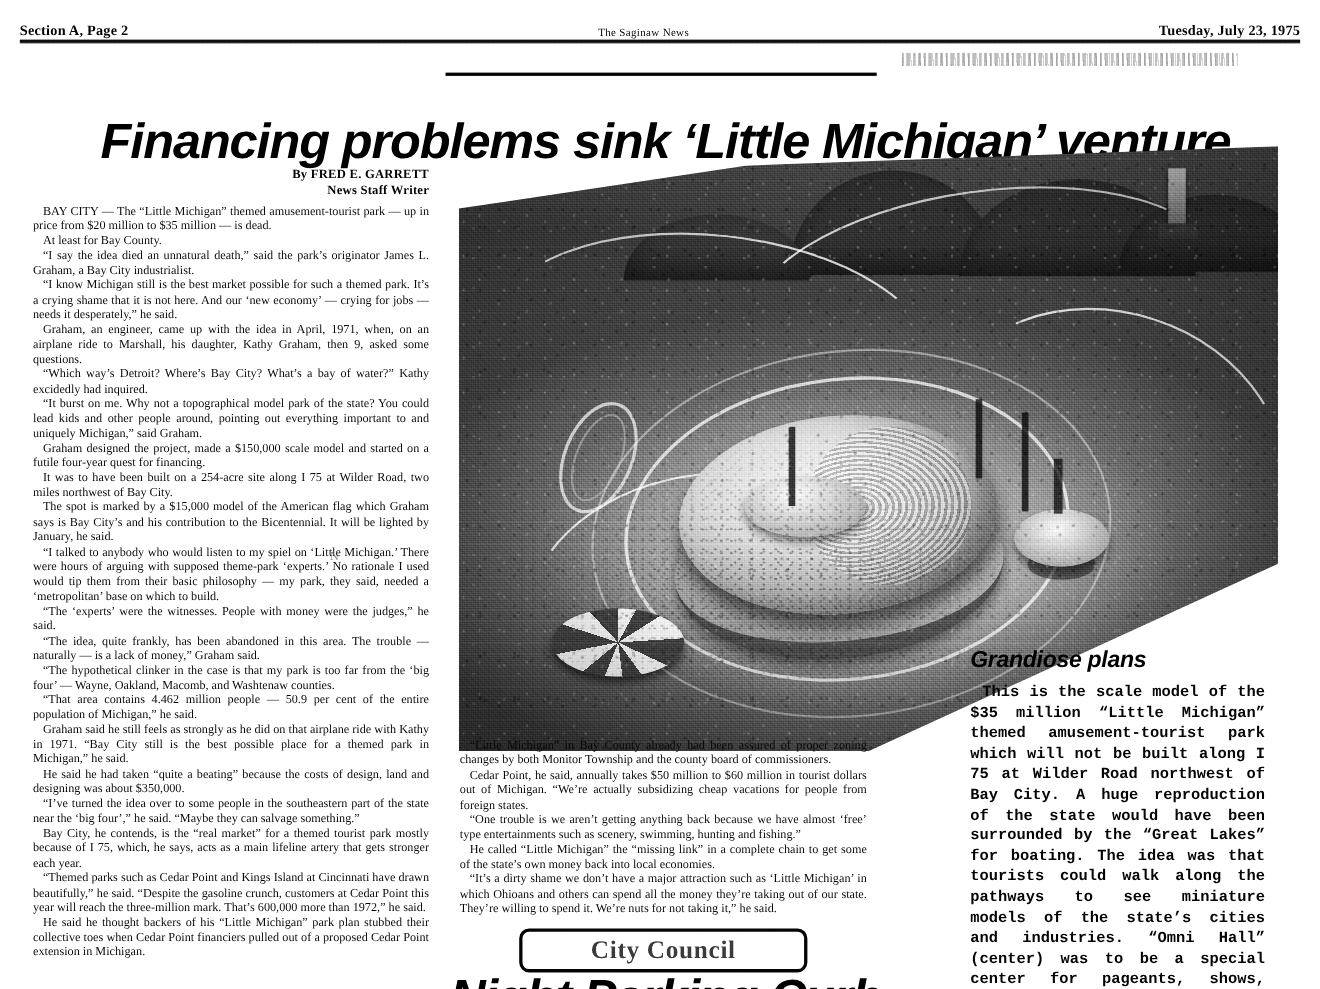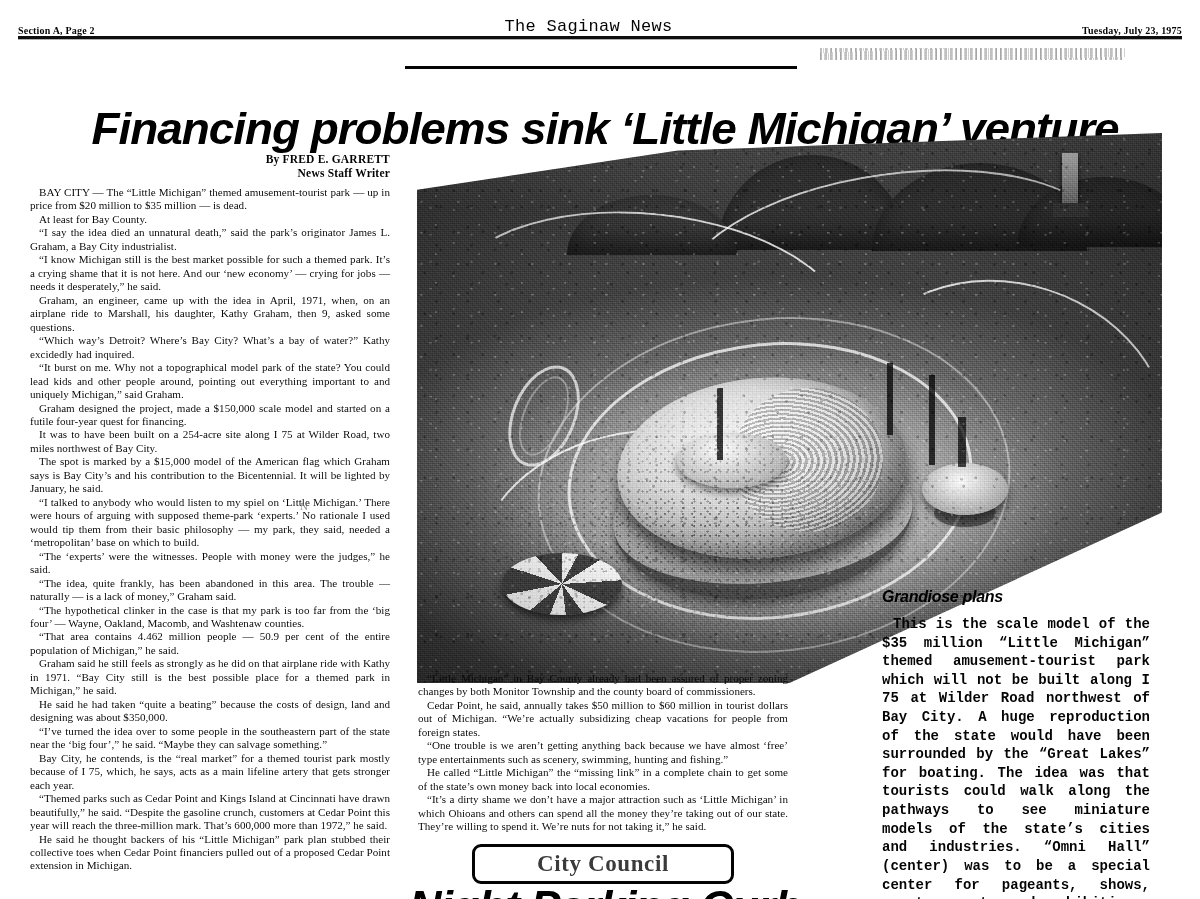--- a/index.html
+++ b/index.html
@@ -28,27 +28,27 @@
     position: absolute;
     top: 14px; left: 18px; right: 18px;
     height: 22px;
     display: flex;
     align-items: flex-end;
     justify-content: space-between;
   }
   .masthead-left, .masthead-right {
     font-family: "Liberation Serif", serif;
     font-weight: bold;
-    font-size: 10px;
+    font-size: 13px;
     letter-spacing: .2px;
     white-space: nowrap;
   }
   .masthead-center {
-    font-family: Liberation Mono, monospace;
-    font-size: 17px;
+    font-family: Liberation Serif, serif;
+    font-size: 10px;
     letter-spacing: .3px;
     white-space: nowrap;
   }
   .masthead-rule {
     position: absolute;
     top: 36px; left: 18px; right: 18px;
     height: 3px;
     background: #1b1b1b;
   }
   .masthead-rule::after{
@@ -388,21 +388,21 @@
   .grandiose {
     position: absolute;
     top: 588px;
     left: 882px;
     width: 268px;
   }
   .grandiose-title {
     font-family: "Liberation Sans", sans-serif;
     font-weight: bold;
     font-style: italic;
-    font-size: 16px;
+    font-size: 21px;
     letter-spacing: -.3px;
     margin-bottom: 9px;
     color: #0b0b0b;
   }
   .grandiose-body {
     font-family: Liberation Mono, monospace;
     font-weight: bold;
     font-size: 14px;
     line-height: 1.33;
     text-align: justify;

